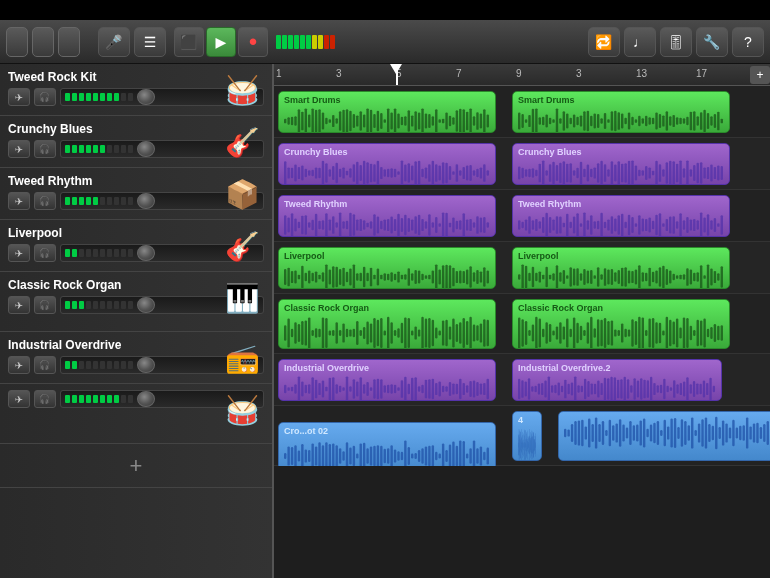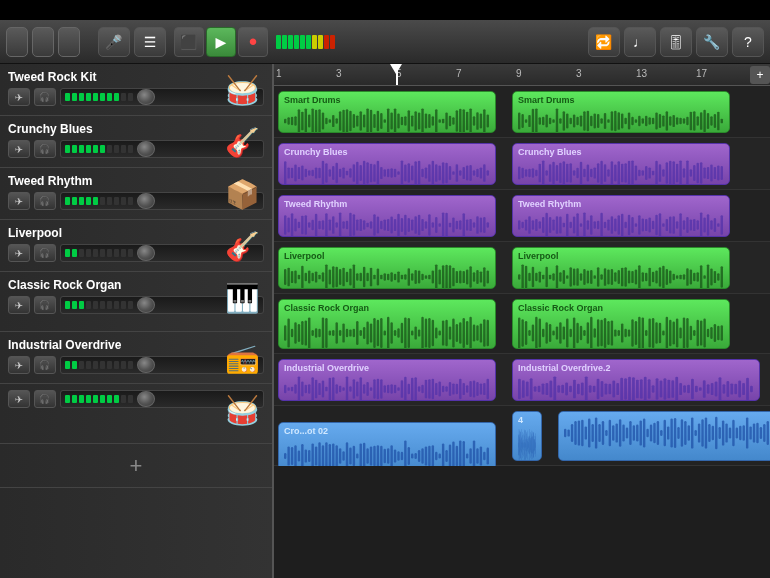--- a/index.html
+++ b/index.html
@@ -1295,21 +1295,21 @@
                 <rect x="88.33333333333334%" y="11" width="1.1666666666666667%" height="8" rx="1" fill="#5533aa" opacity="0.8"></rect>
                 <rect x="90%" y="6.5" width="1.1666666666666667%" height="17" rx="1" fill="#5533aa" opacity="0.8"></rect>
                 <rect x="91.66666666666667%" y="6" width="1.1666666666666667%" height="18" rx="1" fill="#5533aa" opacity="0.8"></rect>
                 <rect x="93.33333333333334%" y="7.5" width="1.1666666666666667%" height="15" rx="1" fill="#5533aa" opacity="0.8"></rect>
                 <rect x="95%" y="9" width="1.1666666666666667%" height="12" rx="1" fill="#5533aa" opacity="0.8"></rect>
                 <rect x="96.66666666666667%" y="8.5" width="1.1666666666666667%" height="13" rx="1" fill="#5533aa" opacity="0.8"></rect>
                 <rect x="98.33333333333334%" y="4" width="1.1666666666666667%" height="22" rx="1" fill="#5533aa" opacity="0.8"></rect>
               </svg>
       </div>
     </div>
-          <div class="clip clip-purple" style="width: 248px; height: 42px;">
+          <div class="clip clip-purple" style="width: 210px; height: 42px;">
       <div class="clip-label">Industrial Overdrive.2</div>
       <div class="waveform" style="height:28px;">
         <svg viewBox="0 0 100 30" preserveAspectRatio="none">
                 <rect x="0%" y="4" width="1.1666666666666667%" height="22" rx="1" fill="#5533aa" opacity="0.8"></rect>
                 <rect x="1.6666666666666667%" y="5.5" width="1.1666666666666667%" height="19" rx="1" fill="#5533aa" opacity="0.8"></rect>
                 <rect x="3.3333333333333335%" y="7" width="1.1666666666666667%" height="16" rx="1" fill="#5533aa" opacity="0.8"></rect>
                 <rect x="5%" y="3.5" width="1.1666666666666667%" height="23" rx="1" fill="#5533aa" opacity="0.8"></rect>
                 <rect x="6.666666666666667%" y="12" width="1.1666666666666667%" height="6" rx="1" fill="#5533aa" opacity="0.8"></rect>
                 <rect x="8.333333333333334%" y="11.5" width="1.1666666666666667%" height="7" rx="1" fill="#5533aa" opacity="0.8"></rect>
                 <rect x="10%" y="9" width="1.1666666666666667%" height="12" rx="1" fill="#5533aa" opacity="0.8"></rect>

